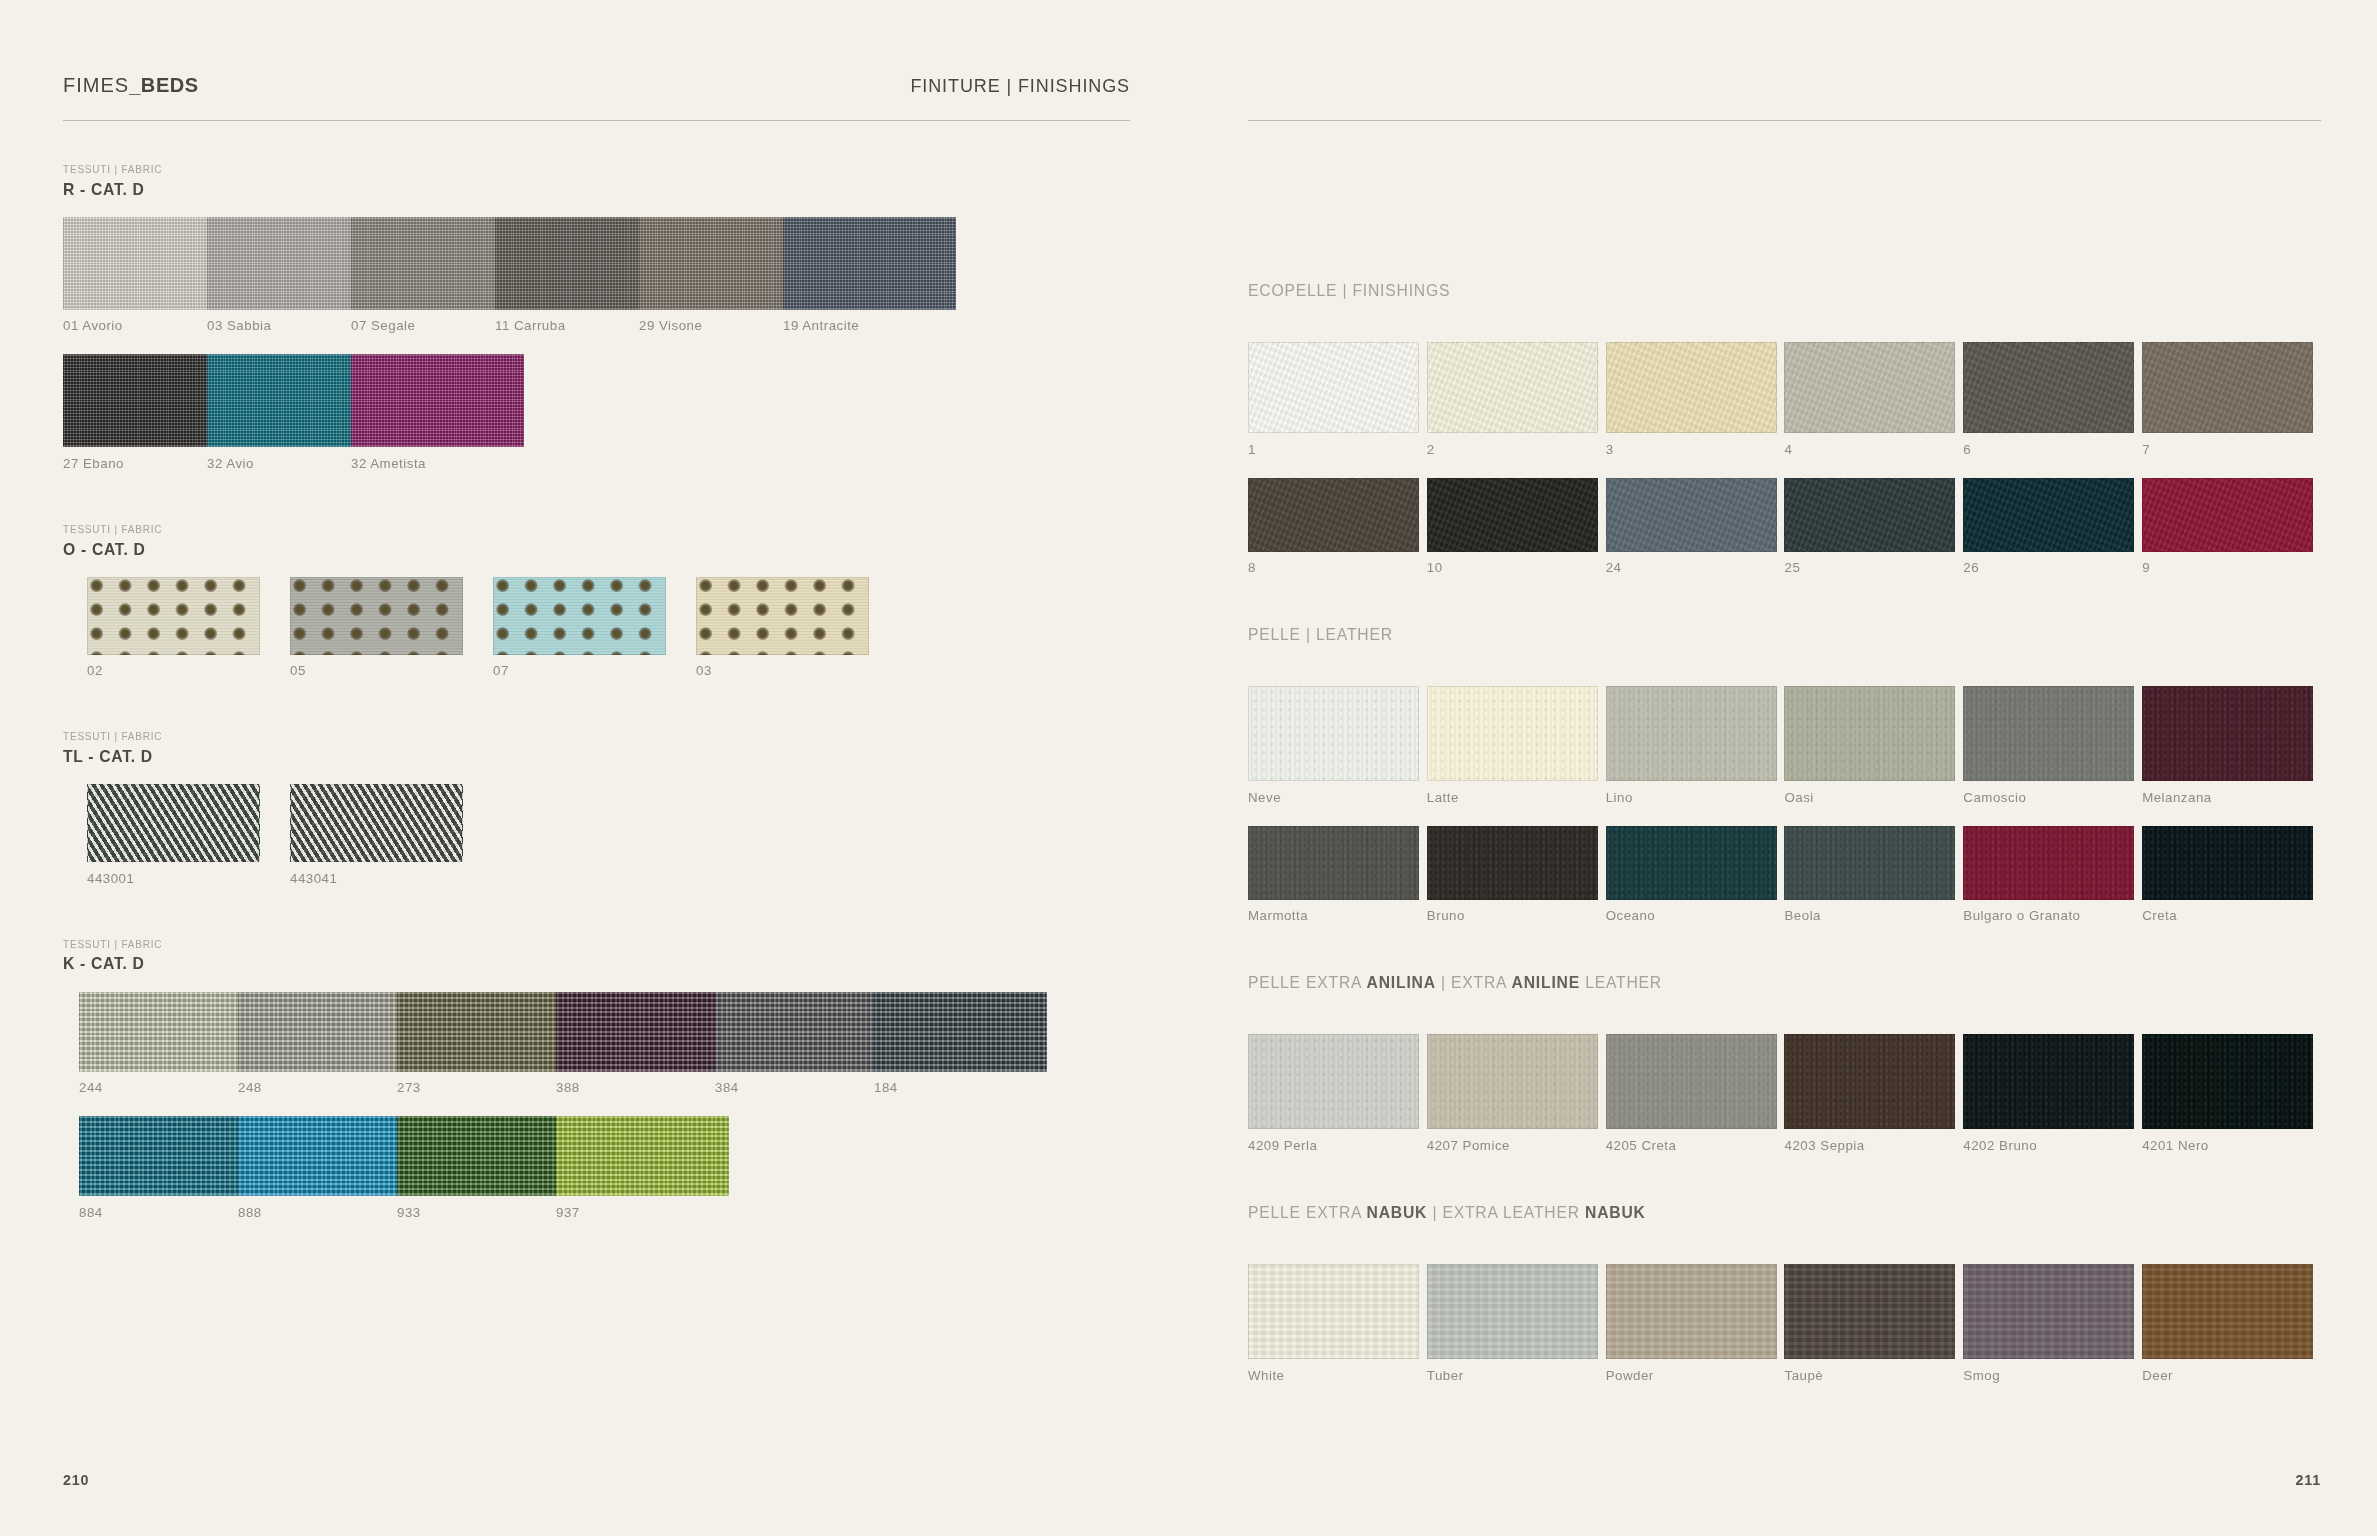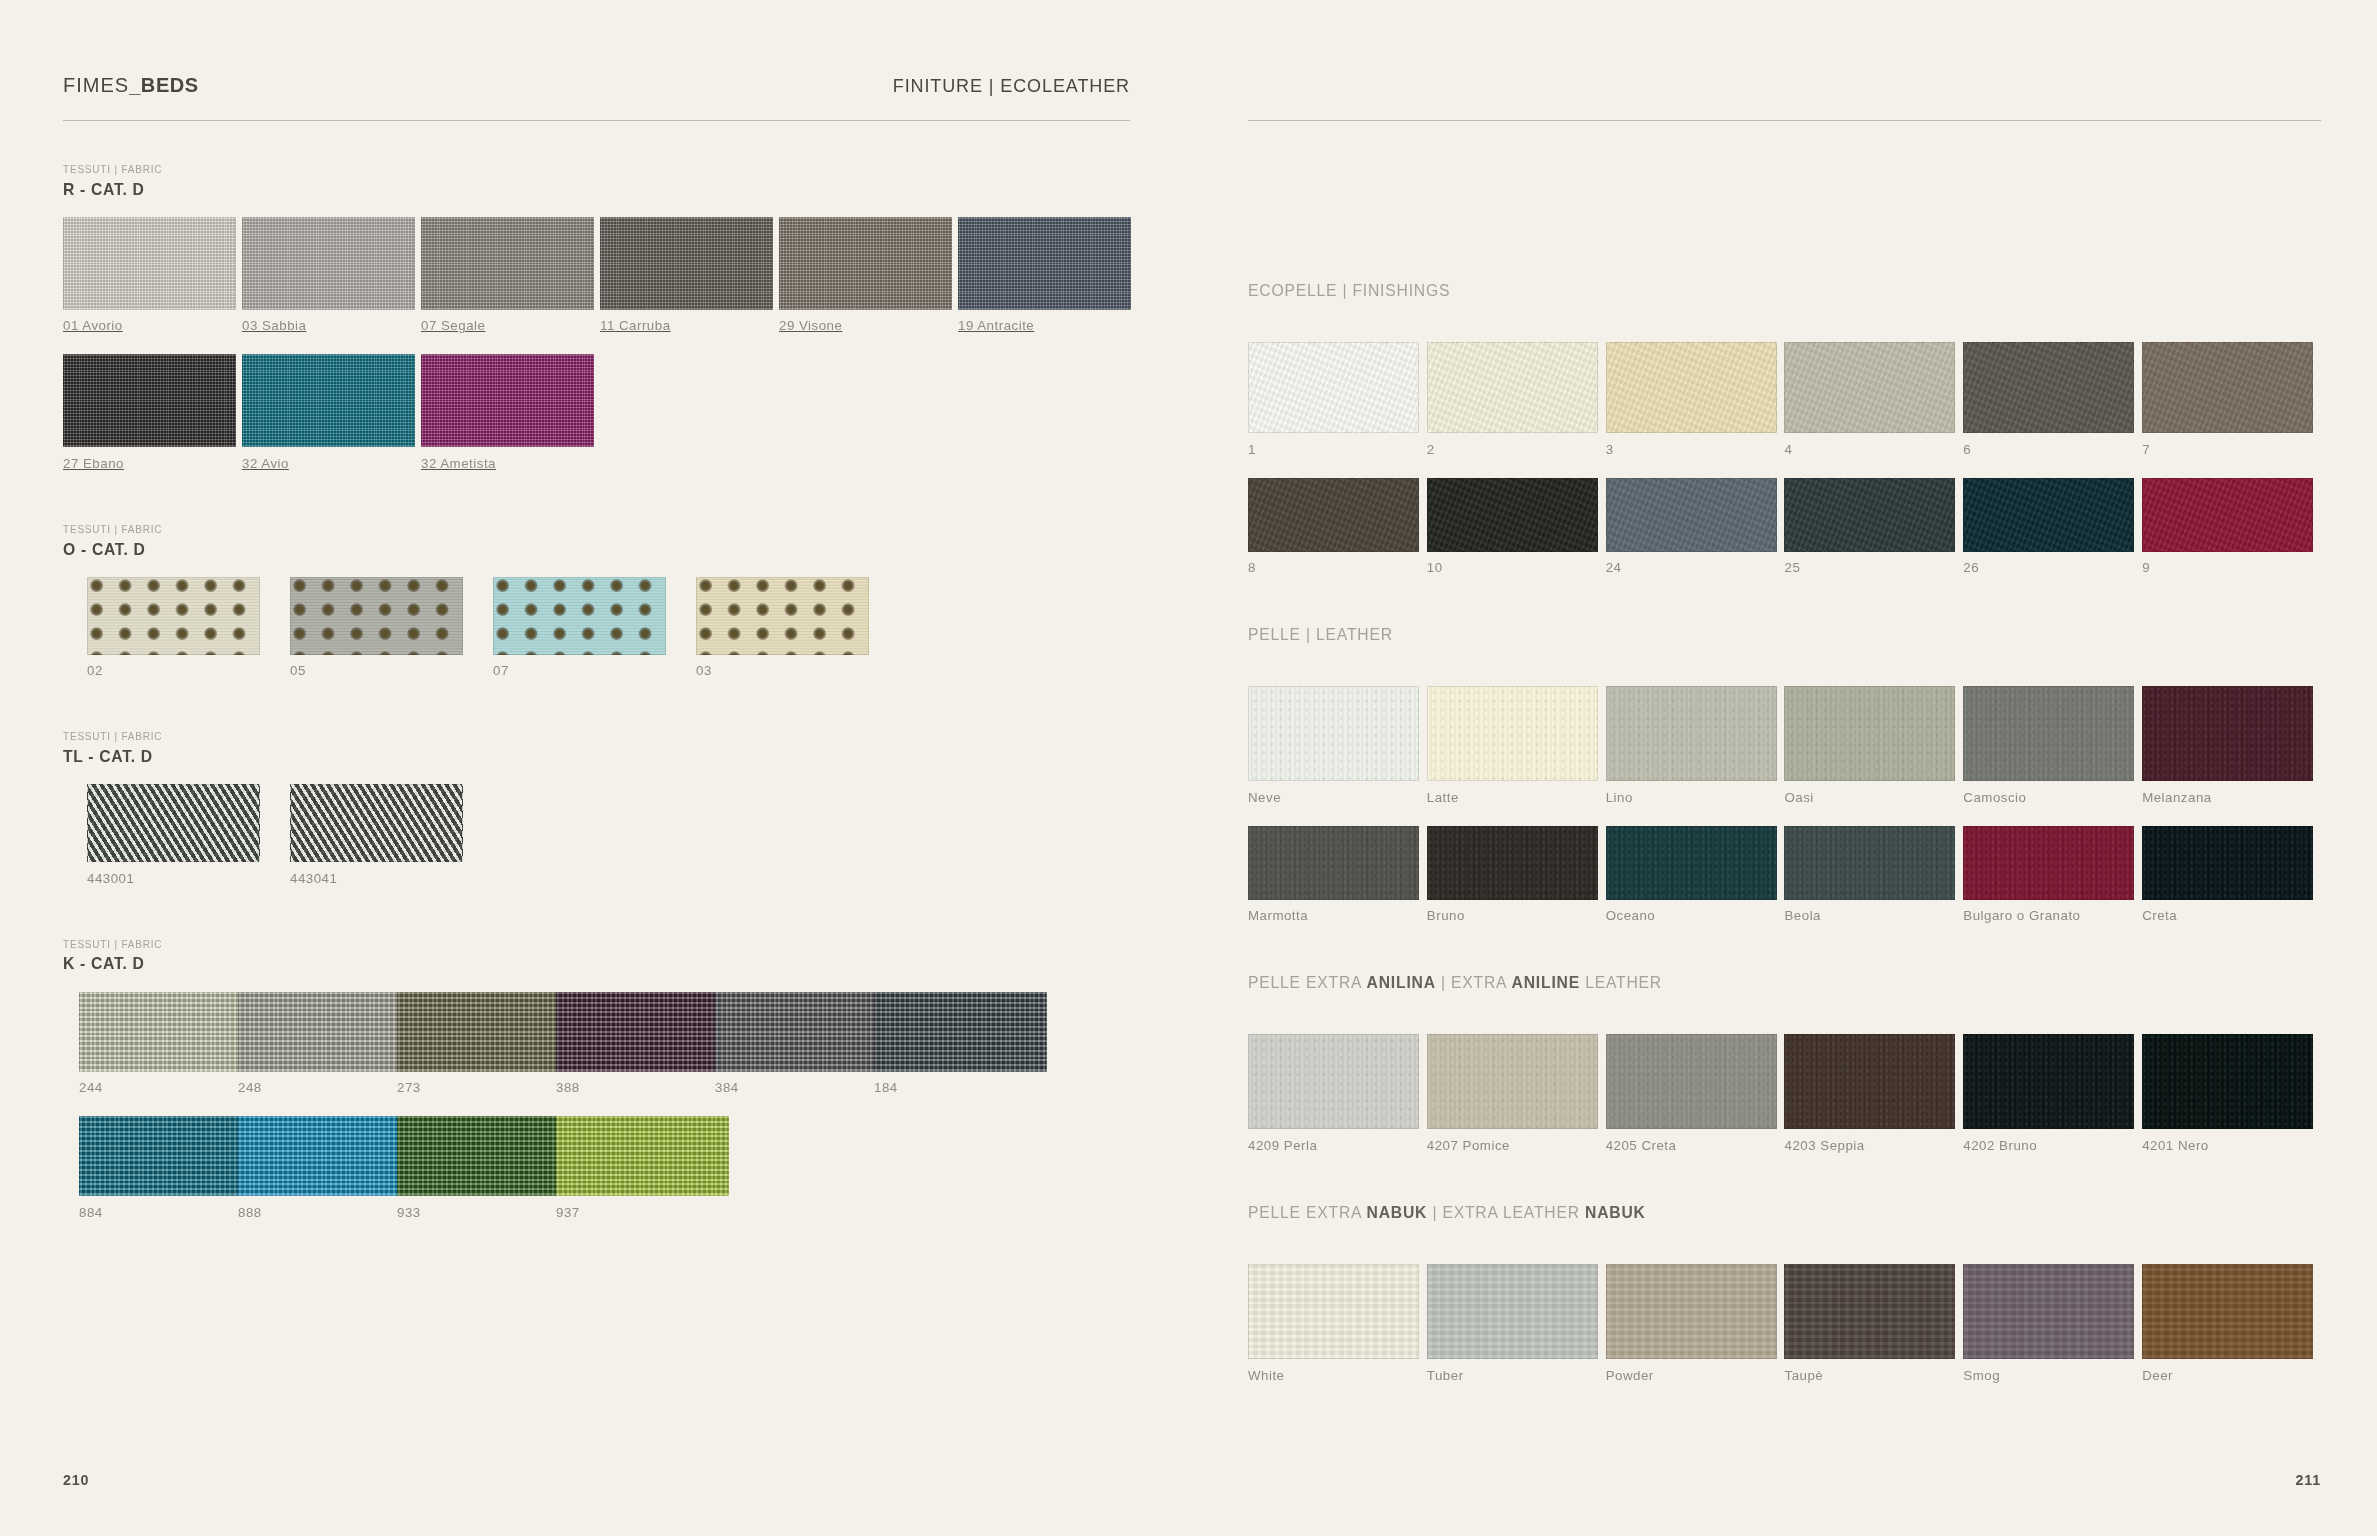--- a/index.html
+++ b/index.html
@@ -109,21 +109,21 @@
   }
   .label {
     font-size: 13.3px;
     letter-spacing: 0.5px;
     color: #8f8a82;
     margin-top: 8.6px;
     white-space: nowrap;
   }
 
   
-  .grid-left .cell { width: 179px; text-decoration: underline; }
+  .grid-left .cell { width: 144px; }
   .grid-left .sw   { width: 173px; height: 93px; }
 
   .grid-left-sm .cell { width: 179px; padding-left: 24px; }
   .grid-left-sm .sw   { width: 173px; height: 78px; }
 
   .grid-left-k .cell { width: 143px; padding-left: 16px; }
   .grid-left-k .sw   { width: 173px; height: 80px; }
 
   
   .grid-right .cell { width: 179px; }
@@ -191,21 +191,21 @@
 </head>
 <body>
 
 <div class="spread">
 
   <div class="page page-left">
 
     <div class="page-head">
       <div class="head-row">
         <div class="brand"><span>FIMES</span><b>_BEDS</b></div>
-        <div class="head-right">FINITURE | ECOLEATHER</div>
+        <div class="head-right">FINITURE | FINISHINGS</div>
       </div>
       <div class="rule"></div>
     </div>
 
     <div id="left-sections">
         <div class="section section-first">
           <div class="sec-kicker">TESSUTI | FABRIC</div>
           <div class="sec-title">R - CAT. D</div>
           <div class="row grid-left">
             <div class="cell">

